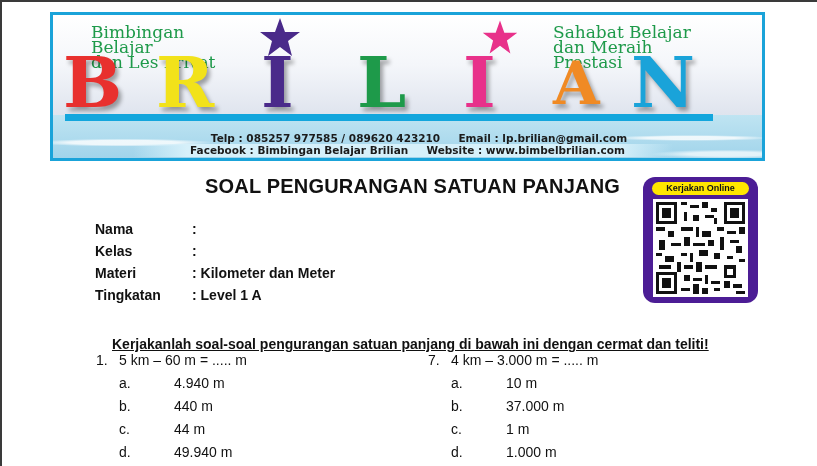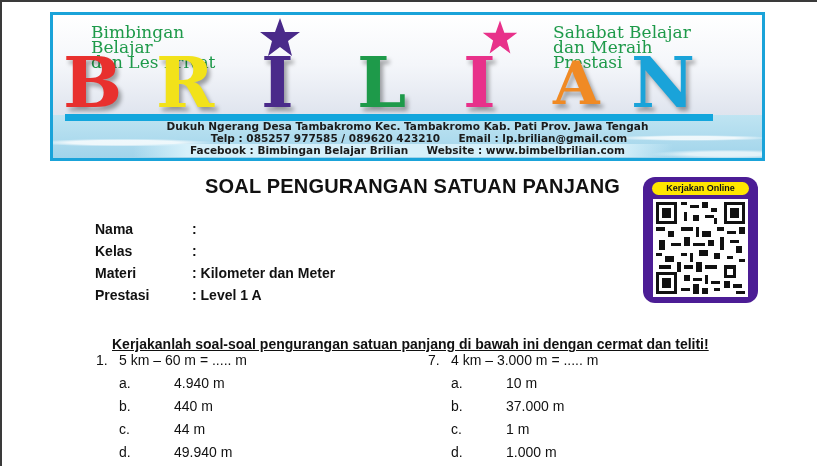--- a/index.html
+++ b/index.html
@@ -92,42 +92,41 @@
     <span style="left:208px;color:#4a2a8a;">I</span>
     <span style="left:304px;color:#1e9a4a;">L</span>
     <span style="left:410px;color:#e8318a;">I</span>
     <span style="left:500px;color:#f08a24;font-size:60px;">A</span>
     <span style="left:578px;color:#1aa3d9;">N</span>
   </div>
 
   <div class="bubbles"></div>
   <div class="blue-bar"></div>
   <div class="fb-bg"></div>
-  <div class="contact c1">Dukuh Ngerang Desa Tambakromo Kec. Tambakromo Kab. Pati Prov. Jawa Tengah</div>
   <div class="contact c2">Telp : 085257 977585 / 089620 423210     Email : lp.brilian@gmail.com</div>
   <div class="contact c3">Facebook : Bimbingan Belajar Brilian     Website : www.bimbelbrilian.com</div>
 </div>
 
 <div class="title">SOAL PENGURANGAN SATUAN PANJANG</div>
 
 <div class="info">
   <div class="info-row">
     <span class="info-label">Nama</span>
     <span class="info-value">:</span>
   </div>
   <div class="info-row">
     <span class="info-label">Kelas</span>
     <span class="info-value">:</span>
   </div>
   <div class="info-row">
     <span class="info-label">Materi</span>
     <span class="info-value">: Kilometer dan Meter</span>
   </div>
   <div class="info-row">
-    <span class="info-label">Prestasi</span>
+    <span class="info-label">Tingkatan</span>
     <span class="info-value">: Level 1 A</span>
   </div>
 </div>
 
 <div class="qr-box">
   <div class="qr-label">Kerjakan Online</div>
   <div class="qr-code">
     <svg width="89" height="92" viewBox="0 0 29 29" preserveAspectRatio="none" shape-rendering="crispEdges">
       <rect width="29" height="29" fill="#fff"></rect>
 

